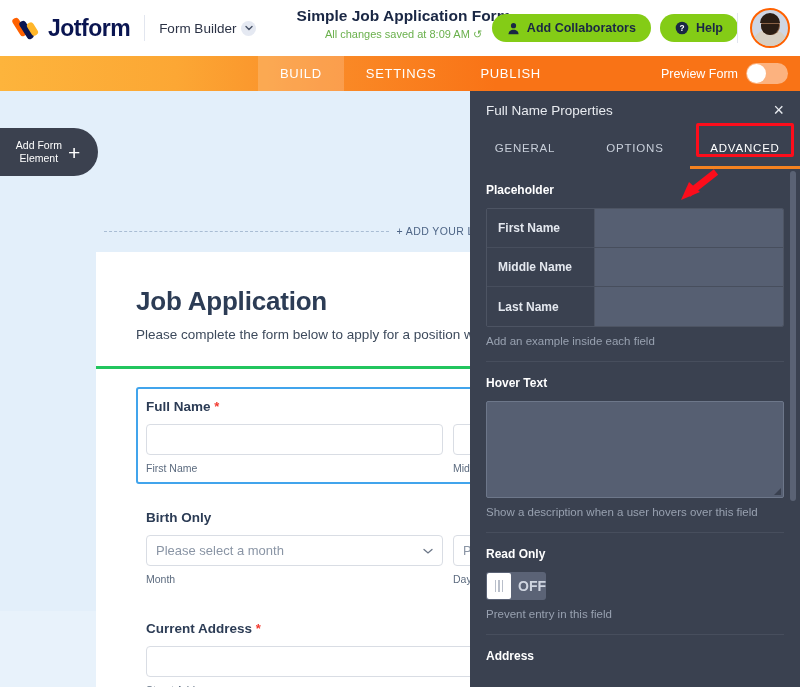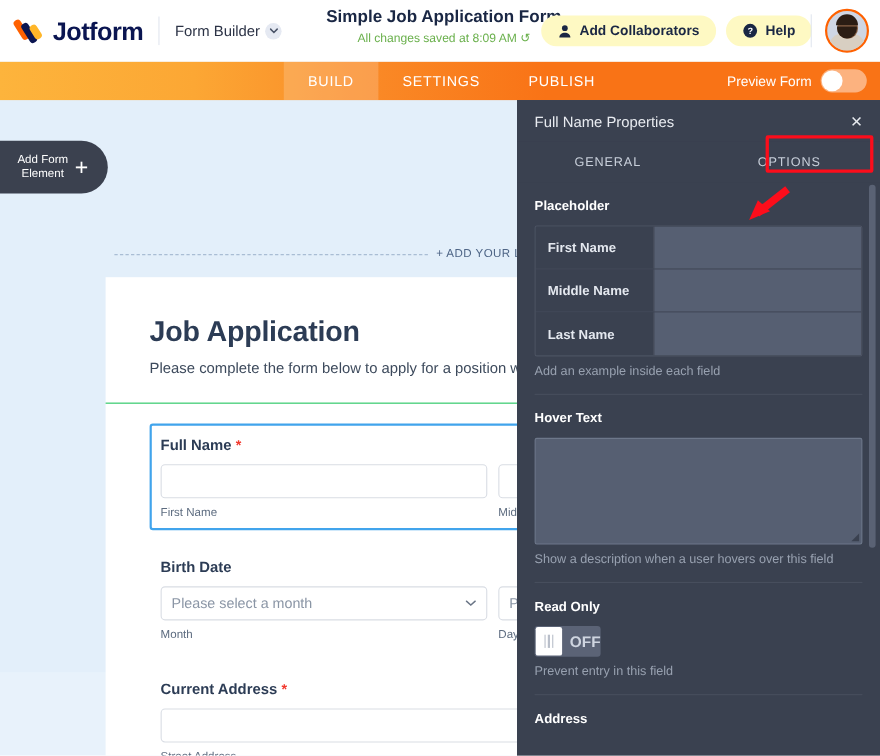--- a/index.html
+++ b/index.html
@@ -31,21 +31,21 @@
   }
   .caret-circle svg { display:block; }
 
   .title-block { position:absolute; left:296px; top:7px; width:215px; text-align:center; }
   .form-title { font-size:15.5px; font-weight:bold; color:#1a2744; white-space:nowrap; }
   .saved-note { font-size:11px; color:#6ab04c; margin-top:3px; white-space:nowrap; }
   .saved-note .undo { font-size:11px; }
 
   .hdr-right { position:absolute; right:0; top:0; height:56px; display:flex; align-items:center; }
   .pill {
-    display:flex; align-items:center; gap:7px; background:#fef9c3; color:#1a2744;
+    display:flex; align-items:center; gap:7px; background:#84cc16; color:#1a2744;
     border-radius:18px; padding:7px 15px; font-size:12.5px; font-weight:bold; cursor:pointer;
   }
   .pill + .pill { margin-left:9px; }
   .avatar-ring {
     width:40px;height:40px;border-radius:50%;border:2px solid #ff6100;
     margin-left:12px; margin-right:10px; overflow:hidden; position:relative; background:#cfd6e4;
     cursor:pointer;
   }
   .av-head { position:absolute; width:19px;height:20px;border-radius:50% 50% 45% 45%; background:#8a6246; left:9px; top:5px;}
   .av-hair { position:absolute; width:20px;height:10px;border-radius:10px 10px 0 0; background:#2b1d14; left:8px; top:3px;}
@@ -91,21 +91,21 @@
   .logo-row {
     position:absolute; left:96px; top:120px; width:704px; height:40px;
     display:flex; align-items:center; justify-content:center;
   }
   .dashline { flex:1; border-top:1px dashed #a9bdd4; height:0; margin:0 8px; }
   .logo-text { font-size:10.5px; color:#4e6586; letter-spacing:0.4px; white-space:nowrap; }
 
   .form-card {
     position:absolute; left:96px; top:161px; width:704px; min-height:526px; background:#fff;
   }
-  .fc-head { padding:34px 40px 24px 40px; border-bottom:1px solid #22c55e; }
+  .fc-head { padding:34px 40px 24px 40px; border-bottom:3px solid #22c55e; }
   .fc-title { font-size:26px; font-weight:bold; color:#2c3c55; letter-spacing:-0.2px; }
   .fc-sub { font-size:13.5px; color:#3d4a5c; margin-top:10px; }
   .fc-body { padding:18px 40px 0 40px; position:relative; }
 
   .field { position:relative; padding:12px 10px 10px 10px; margin-bottom:4px; }
   .field.selected { border:2px solid #41a4ec; border-radius:3px; padding:10px 8px 8px 8px; }
   .flabel { font-size:13.5px; color:#2c3c55; font-weight:bold; margin-bottom:10px; }
   .req { color:#f23a2f; font-size:13px; }
   .inputs-row { display:flex; gap:10px; }
   .inp {
@@ -304,21 +304,21 @@
                 </svg>
             </div>
             <div class="act-btn act-trash">
               <svg width="13" height="14" viewBox="0 0 16 18">
                   <path fill="#ffffff" d="M3 5h10l-.9 11.2a1.2 1.2 0 01-1.2 1.1H5.1a1.2 1.2 0 01-1.2-1.1L3 5zm3.1 2v8h1.2V7H6.1zm2.6 0v8h1.2V7H8.7z"></path>
                   <path fill="#ffffff" d="M2 2.7h12V4.3H2zM6 .8h4v1.4H6z"></path>
                 </svg>
             </div>
           </div>
           <div class="flabel">
-            <span>Birth Date</span>
+            <span>Birth Only</span>
           </div>
           <div class="inputs-row">
             <div class="sel">
               <span>Please select a month</span>
               <span class="chev">
                 <svg width="10" height="7" viewBox="0 0 10 7">
                     <path d="M1 1.5L5 5L9 1.5" stroke="#6b7687" stroke-width="1.3" fill="none" stroke-linecap="round"></path>
                   </svg>
               </span>
             </div>
@@ -356,20 +356,21 @@
   </div>
 
   <div class="props">
     <div class="props-head">
       <span>Full Name Properties</span>
       <span class="props-x">×</span>
     </div>
     <div class="props-tabs">
       <div class="ptab">GENERAL</div>
       <div class="ptab">OPTIONS</div>
+      <div class="ptab active">ADVANCED</div>
       <div class="tab-highlight"></div>
     </div>
 
     <div class="props-scroll">
       <div class="scrollbar"></div>
 
       <div class="sect">
         <div class="sect-title">Placeholder</div>
         <div class="ph-grid">
           <div class="ph-row">

